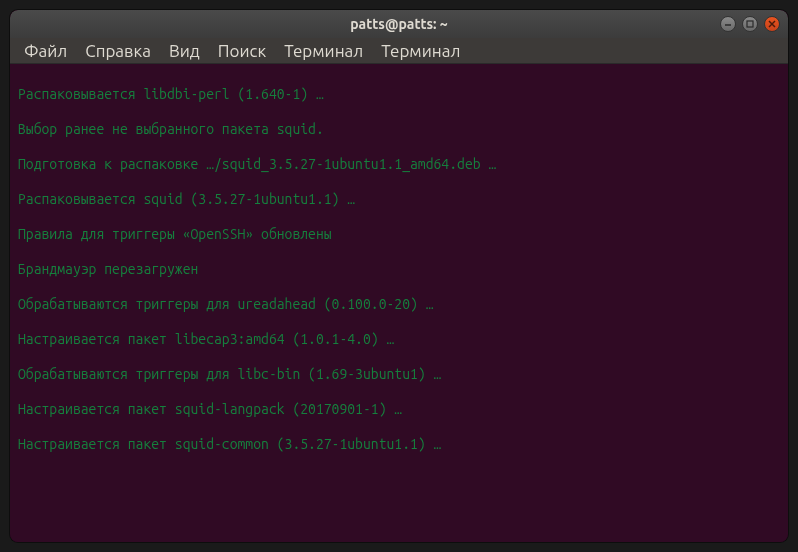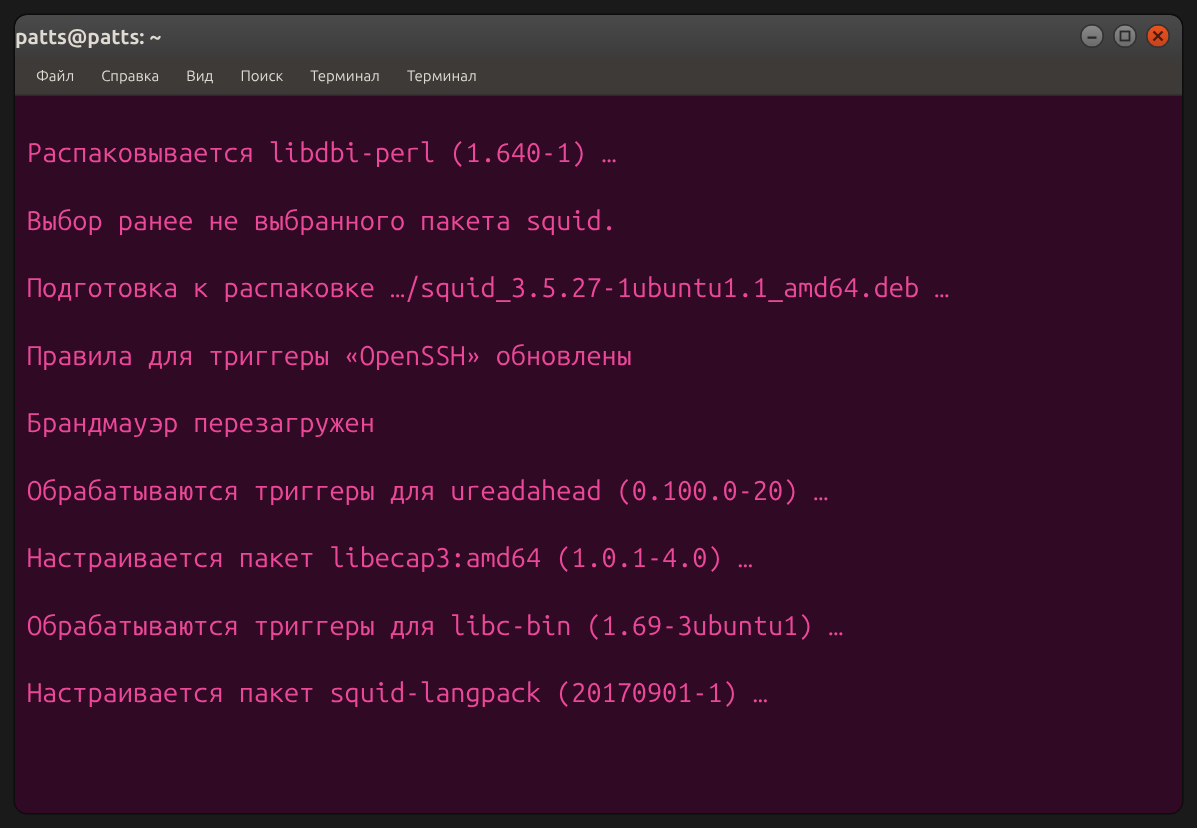--- a/index.html
+++ b/index.html
@@ -21,20 +21,21 @@
       background: #2c001e;
       border-radius: 8px;
       overflow: hidden;
       box-shadow: 0 0 0 1px rgba(0,0,0,0.5);
     }
     .titlebar {
       height: 28px;
       background: linear-gradient(to bottom, #4a4a4a, #3c3c3c);
       display: flex;
       align-items: center;
+      justify-content: center;
       position: relative;
       border-top-left-radius: 8px;
       border-top-right-radius: 8px;
     }
     .title {
       color: #dfdbd2;
       font-family: "Ubuntu", sans-serif;
       font-size: 14px;
       font-weight: bold;
     }
@@ -61,33 +62,33 @@
     .wbtn.close { background: linear-gradient(to bottom, #e95420, #c7421a); color: #4a1a0a; }
     .menubar {
       height: 26px;
       background: #3d3a38;
       display: flex;
       align-items: center;
       padding: 0 6px;
       gap: 2px;
       color: #dfdbd2;
       font-family: "Ubuntu", sans-serif;
-      font-size: 10px;
+      font-size: 17px;
       border-bottom: 1px solid #2a2a2a;
     }
     .menu-item {
       padding: 2px 8px;
       cursor: pointer;
     }
     .terminal-body {
       background: #300a24;
       height: calc(100% - 54px);
       padding: 4px 8px;
-      color: #ec4899;
-      font-size: 18px;
+      color: #15803d;
+      font-size: 14px;
       line-height: 1.25;
       white-space: pre-wrap;
       overflow: hidden;
       font-family: "Ubuntu Mono", "DejaVu Sans Mono", monospace;
     }
     .line {
       display: block;
     }
   </style>
 </head>
@@ -122,26 +123,28 @@
     <span class="menu-item">Вид</span>
     <span class="menu-item">Поиск</span>
     <span class="menu-item">Терминал</span>
     <span class="menu-item">Терминал</span>
   </div>
 
   <div class="terminal-body">
 <span class="line">Распаковывается libdbi-perl (1.640-1) …</span>
 <span class="line">Выбор ранее не выбранного пакета squid.</span>
 <span class="line">Подготовка к распаковке …/squid_3.5.27-1ubuntu1.1_amd64.deb …</span>
+<span class="line">Распаковывается squid (3.5.27-1ubuntu1.1) …</span>
 <span class="line">Правила для триггеры «OpenSSH» обновлены</span>
 <span class="line">Брандмауэр перезагружен</span>
 <span class="line">Обрабатываются триггеры для ureadahead (0.100.0-20) …</span>
 <span class="line">Настраивается пакет libecap3:amd64 (1.0.1-4.0) …</span>
 <span class="line">Обрабатываются триггеры для libc-bin (1.69-3ubuntu1) …</span>
 <span class="line">Настраивается пакет squid-langpack (20170901-1) …</span>
+<span class="line">Настраивается пакет squid-common (3.5.27-1ubuntu1.1) …</span>
 
 
 
 
 
 
 
 
 
 

